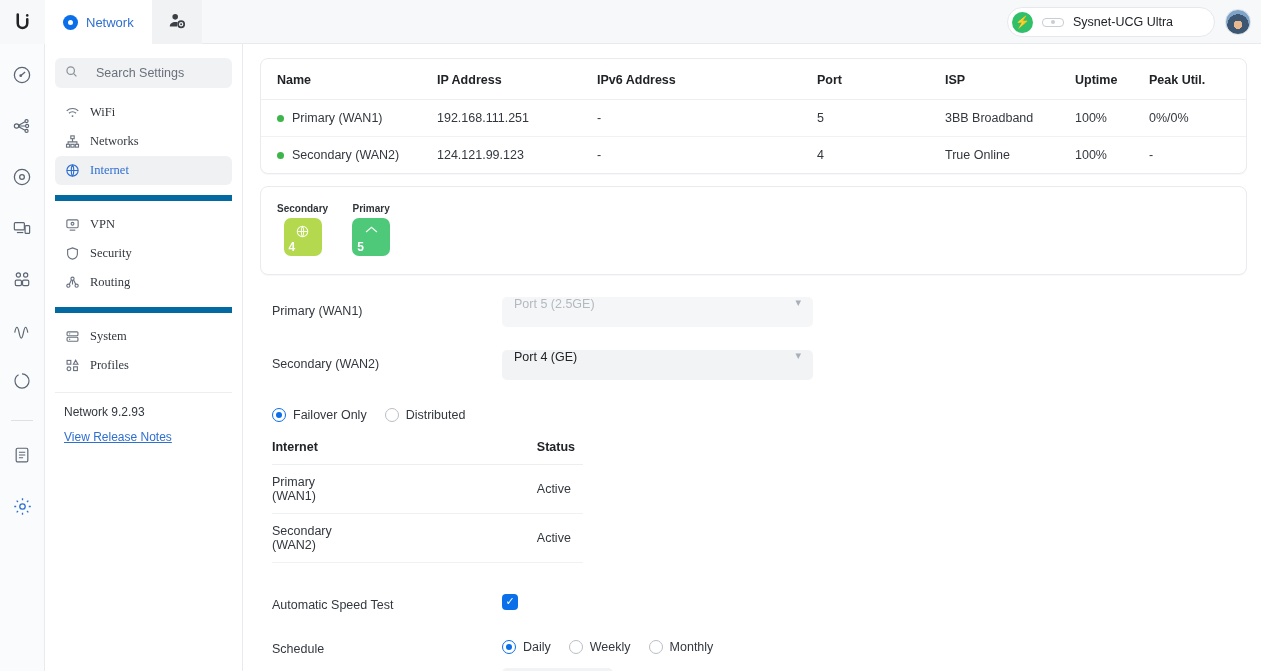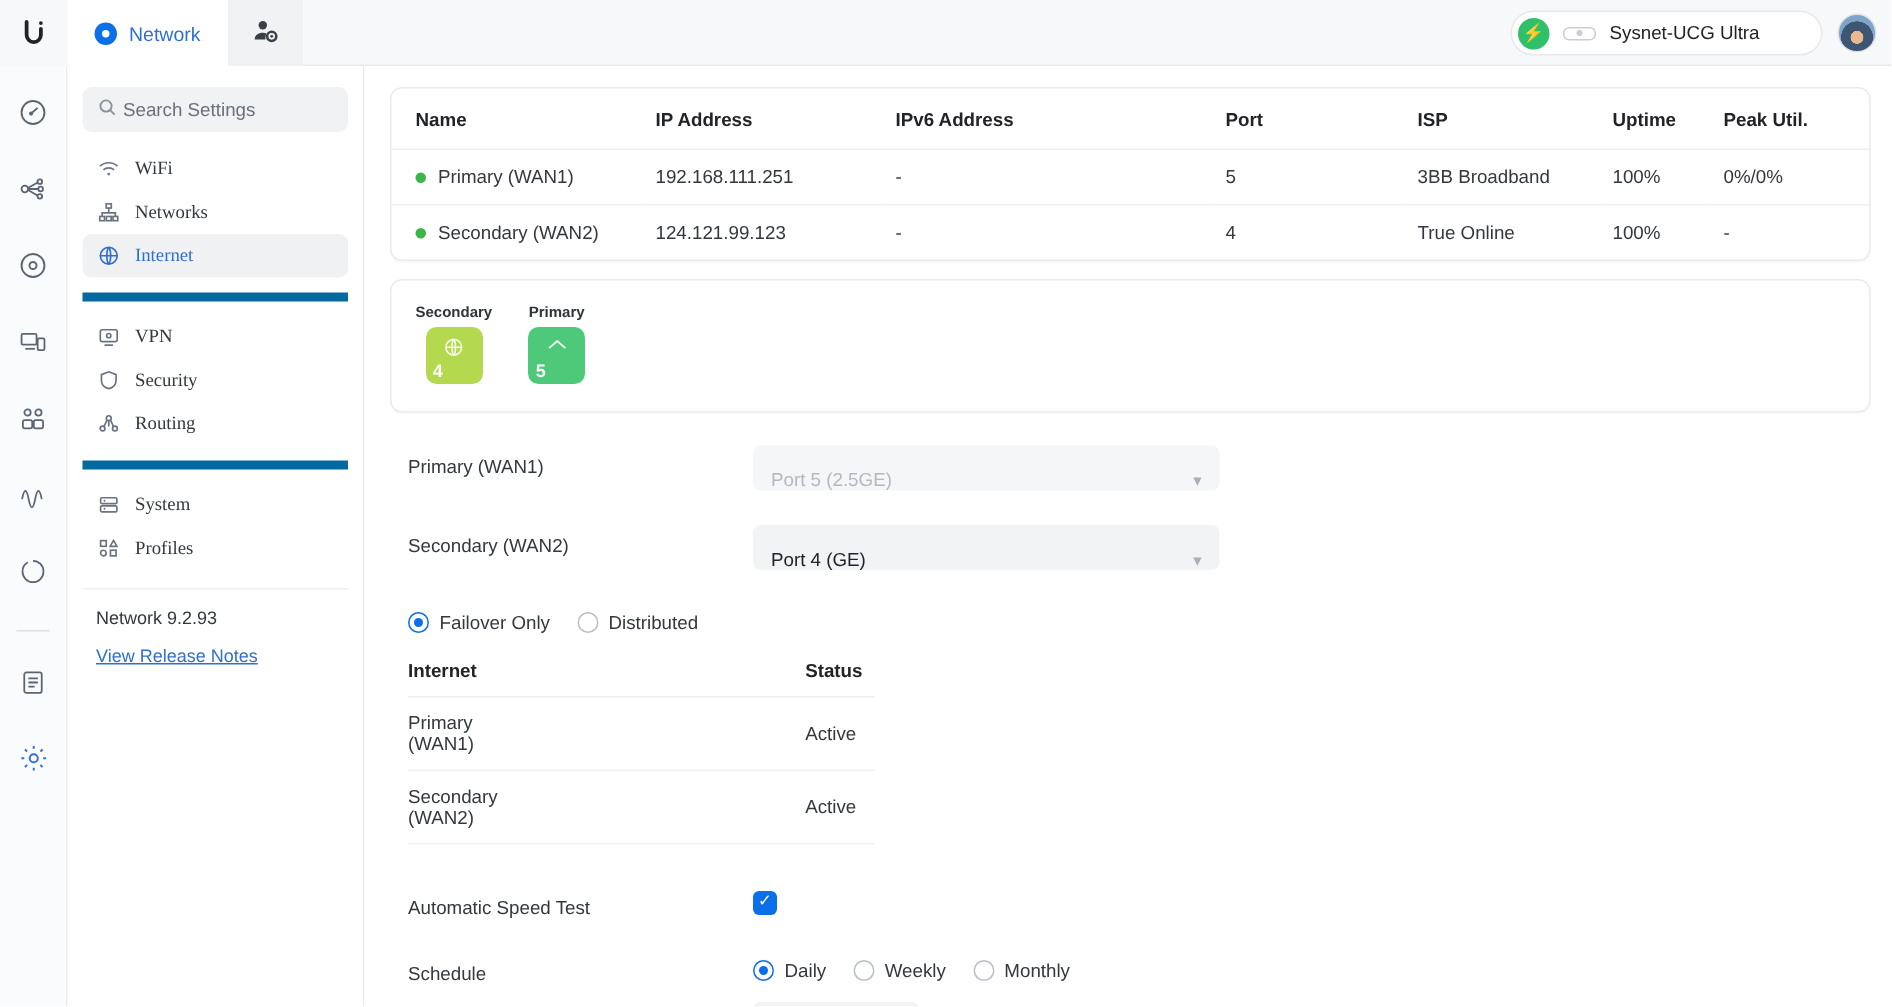--- a/index.html
+++ b/index.html
@@ -74,21 +74,21 @@
   }
   .rail-item.active { color: #2f6fd0; }
   .rail-div { width: 22px; height: 1px; background: #dde0e4; margin: 3px 0 19px 0; }
 
   
   .sidebar {
     position: absolute; left: 45px; top: 44px; width: 198px; height: 627px;
     background: #ffffff; border-right: 1px solid #e8eaed; padding: 14px 10px 0 10px;
   }
   .search-box {
-    display: flex; align-items: center; gap: 4px;
+    display: flex; align-items: center; gap: 18px;
     background: #f1f2f4; border-radius: 6px; height: 30px; padding: 0 10px;
     color: #6a717c; font-size: 12.5px;
   }
   .nav-group { margin-top: 10px; padding-bottom: 8px; font-family: Liberation Serif, serif; }
   .nav-group + .nav-group { border-top: 6px solid #0369a1; padding-top: 9px; margin-top: 2px; }
   .nav-item {
     display: flex; align-items: center; gap: 10px;
     height: 29px; padding: 0 9px; border-radius: 6px;
     font-size: 12.5px; color: #33383f;
   }
@@ -144,21 +144,21 @@
   .tile .tile-num { font-size: 12px; font-weight: 600; padding: 0 0 3px 5px; line-height: 1; }
   .tile .tile-ico { position: absolute; top: 6px; left: 0; right: 0; display: flex; justify-content: center; opacity: .92; }
 
   
   .form { margin-top: 22px; padding-left: 12px; }
   .row { display: flex; align-items: flex-start; margin-bottom: 23px; }
   .row-label { width: 230px; font-size: 12.5px; color: #33383f; padding-top: 7px; }
   .row-ctl { flex: 1; }
   .select {
     width: 311px; height: 30px; background: #f2f3f5; border-radius: 5px;
-    display: flex; align-items: flex-end; justify-content: space-between;
+    display: flex; align-items: flex-start; justify-content: space-between;
     padding: 0 12px; font-size: 12.5px; color: #212327;
   }
   .select.disabled { color: #b4b9c0; background: #f5f6f7; }
   .select.small { width: 111px; }
   .chev { color: #a9afb8; font-size: 11px; line-height: 1; }
   .radios { display: flex; align-items: center; gap: 18px; padding-top: 5px; }
   .radio { display: flex; align-items: center; gap: 7px; font-size: 12.5px; color: #33383f; }
   .rb { width: 14px; height: 14px; border-radius: 50%; border: 1.5px solid #b9bfc7; background: #fff; display: inline-flex; align-items: center; justify-content: center; }
   .rb.on { border-color: #0a6fe8; border-width: 1.5px; }
   .rb.on i { width: 6px; height: 6px; border-radius: 50%; background: #0a6fe8; display: block; }

